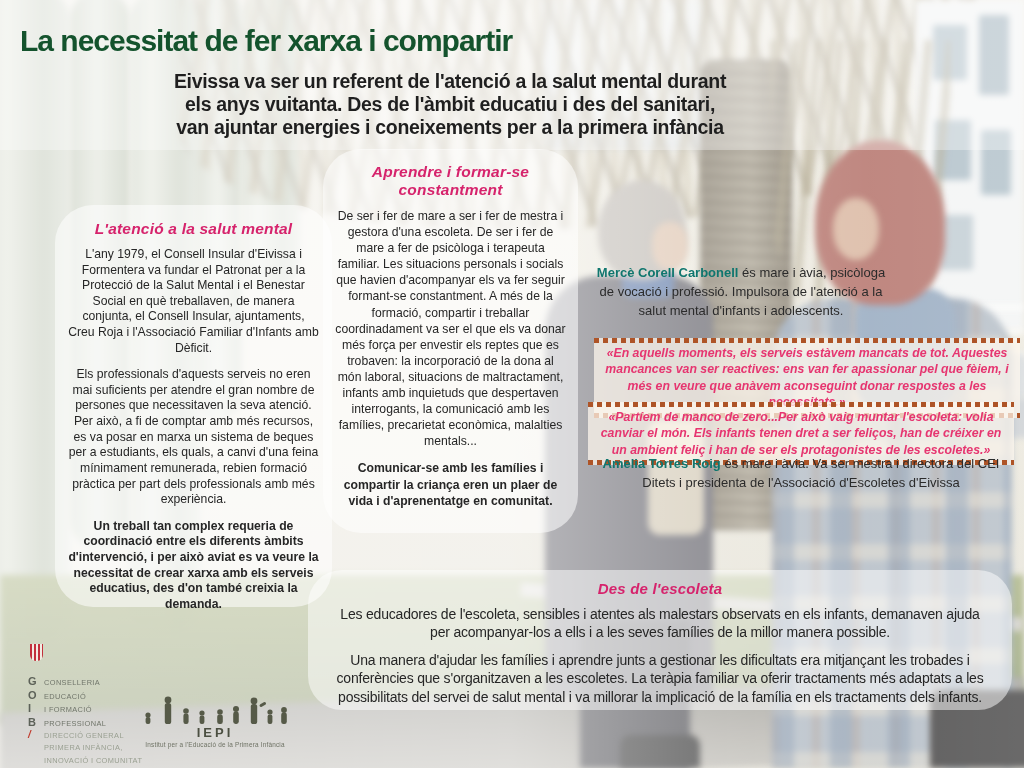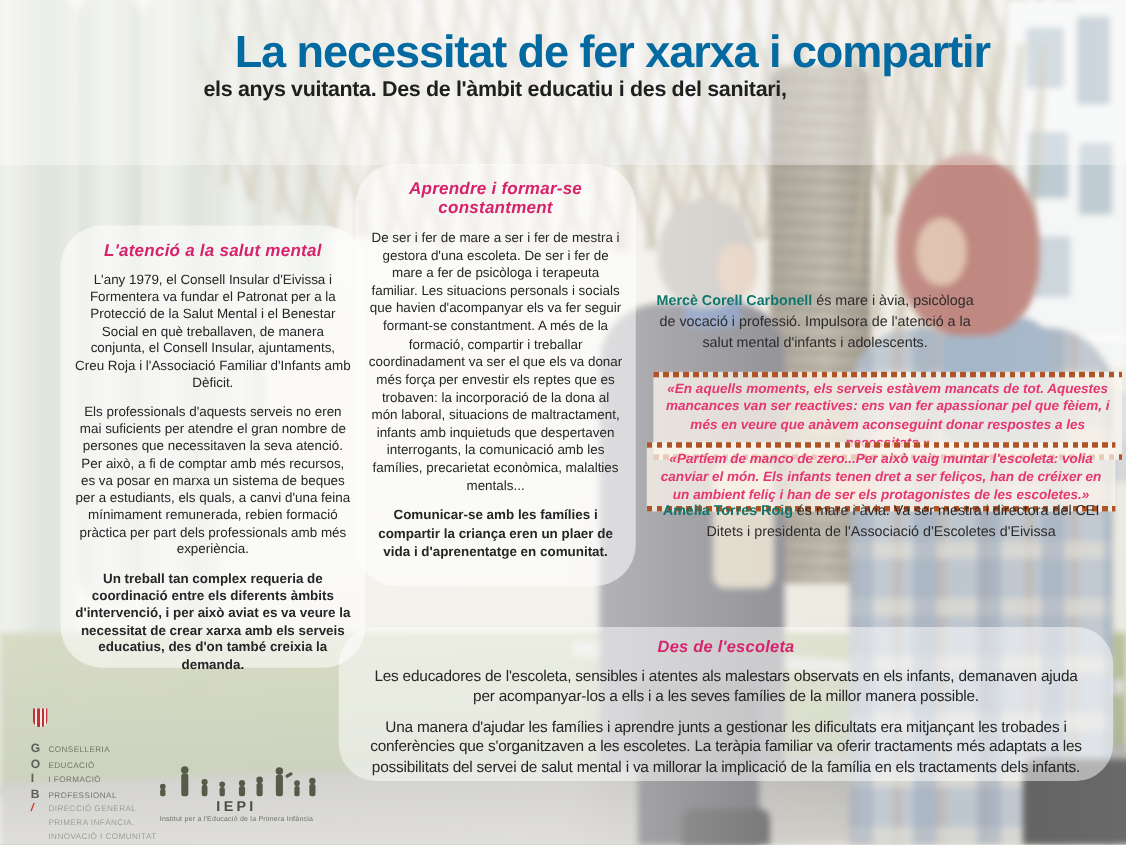--- a/index.html
+++ b/index.html
@@ -72,22 +72,22 @@
   .boots{left:930px;top:690px;width:110px;height:78px;border-radius:14px 14px 0 0;background:#1d1c1c;}
   .boots2{left:620px;top:735px;width:80px;height:33px;border-radius:10px 10px 0 0;background:#222;}
   .bg-overlay{inset:0;background:linear-gradient(90deg,
       rgba(255,255,255,.62) 0%,rgba(255,255,255,.60) 50%,
       rgba(255,255,255,.40) 68%,rgba(255,255,255,.30) 85%,rgba(255,255,255,.34) 100%);}
   .bg-overlay-top{left:0;top:0;width:1024px;height:150px;background:rgba(255,255,255,.35);}
 
   
   .fg{position:absolute;inset:0;}
   .title{
-    position:absolute;left:20px;top:24px;width:880px;margin:0;text-align:right;
-    font-size:41px;font-weight:700;letter-spacing:-1px;color:#0369a1;
+    position:absolute;left:20px;top:24px;width:880px;margin:0;text-align:left;
+    font-size:30px;font-weight:700;letter-spacing:-1px;color:#14532d;
   }
   .subtitle{
     position:absolute;left:95px;top:70px;width:710px;text-align:center;
     font-size:19.5px;font-weight:700;color:#1f1f1f;line-height:1.18;letter-spacing:-0.3px;
   }
   .box{
     position:absolute;background:rgba(255,255,255,.55);border-radius:38px;
     text-align:center;color:#262626;box-sizing:border-box;
   }
   .box h2{margin:0 0 9px 0;font-size:15.5px;font-weight:700;color:#d6236c;letter-spacing:.2px;font-style:italic;}
@@ -178,21 +178,23 @@
     <div class="boots2 soft"></div>
     <div class="bg-overlay"></div>
     <div class="bg-overlay-top"></div>
   </div>
 
   <div class="fg">
 
     <h1 class="title">La necessitat de fer xarxa i compartir</h1>
 
     <div class="subtitle">
+      <div>Eivissa va ser un referent de l'atenció a la salut mental durant</div>
       <div>els anys vuitanta. Des de l'àmbit educatiu i des del sanitari,</div>
+      <div>van ajuntar energies i coneixements per a la primera infància</div>
     </div>
 
     <div class="box box-salut">
       <h2>L'atenció a la salut mental</h2>
       <p>L'any 1979, el Consell Insular d'Eivissa i Formentera va fundar el Patronat per a la Protecció de la Salut Mental i el Benestar Social en què treballaven, de manera conjunta, el Consell Insular, ajuntaments, Creu Roja i l'Associació Familiar d'Infants amb Dèficit.</p>
       <p>Els professionals d'aquests serveis no eren mai suficients per atendre el gran nombre de persones que necessitaven la seva atenció. Per això, a fi de comptar amb més recursos, es va posar en marxa un sistema de beques per a estudiants, els quals, a canvi d'una feina mínimament remunerada, rebien formació pràctica per part dels professionals amb més experiència.</p>
       <p class="strong">Un treball tan complex requeria de coordinació entre els diferents àmbits d'intervenció, i per això aviat es va veure la necessitat de crear xarxa amb els serveis educatius, des d'on també creixia la demanda.</p>
     </div>
 
     <div class="box box-aprendre">

